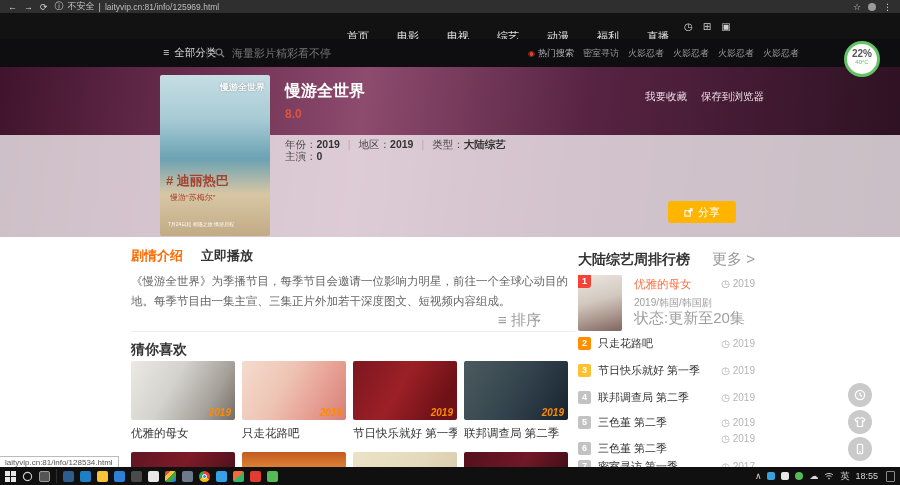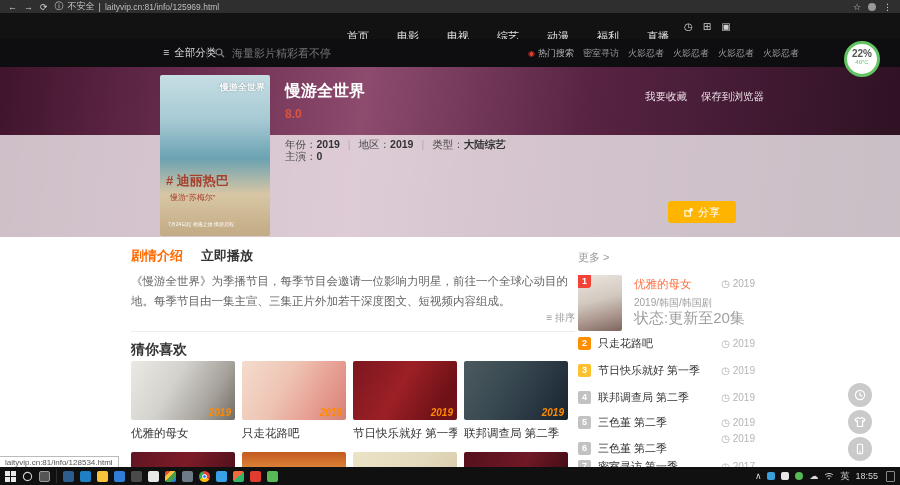--- a/index.html
+++ b/index.html
@@ -63,21 +63,21 @@
   .hbtns{position:absolute;left:285px;top:134px;display:flex;gap:10px}
   .btn{height:22px;border-radius:3px;color:#fff;font-size:11px;display:flex;align-items:center;
        gap:5px;padding:0 14px;border:none;cursor:pointer}
   .btn.play{background:#f4511e}
   .btn.wechat{background:#2eb82e}
   .btn.share{position:absolute;left:668px;top:134px;background:#ffb400;padding:0 16px}
   
   .tabs{position:absolute;left:131px;top:247px;display:flex;gap:18px;font-size:13px;font-weight:bold}
   .tab-a{color:#ff6a00}.tab-b{color:#333}
   .syn{position:absolute;left:131px;top:271px;width:442px;font-size:11.5px;color:#666;line-height:1.75}
-  .sort{position:absolute;left:498px;top:311px;width:77px;text-align:right;font-size:10px;color:#9a9a9a}
+  .sort{position:absolute;left:498px;top:311px;width:77px;font-size:15px;color:#9a9a9a}
   .hr1{position:absolute;left:131px;top:331px;width:444px;height:1px;background:#ececec}
   .gtitle{position:absolute;left:131px;top:341px;font-size:14px;font-weight:bold;color:#333}
   .cards{position:absolute;left:131px;top:361px;display:flex;gap:7px}
   .card{width:104px;cursor:pointer}
   .card .th{height:59px;border-radius:2px;position:relative;overflow:hidden}
   .card .yr{position:absolute;right:4px;bottom:2px;font-size:10px;font-weight:bold;color:#ff8a00;font-style:italic}
   .card .cap{margin-top:6px;font-size:11.5px;color:#333;white-space:nowrap;overflow:hidden}
   .t1{background:linear-gradient(120deg,#ece9e4,#d3d2cd 40%,#a5a09a 75%,#716c66)}
   .t2{background:linear-gradient(120deg,#f4dccd,#eec4b4 40%,#e7a094 70%,#d87f74)}
   .t3{background:linear-gradient(120deg,#7c1620,#9c2026 45%,#6f1218 82%)}
@@ -85,21 +85,21 @@
   .cards2{position:absolute;left:131px;top:452px;display:flex;gap:7px}
   .card2{width:104px;height:32px;border-radius:2px}
   .u1{background:linear-gradient(120deg,#611523,#7d1b28 50%,#49101b)}
   .u2{background:linear-gradient(180deg,#c25a1f,#e0873b 55%,#b34e18)}
   .u3{background:linear-gradient(120deg,#ece3c6,#e3d9bc 60%,#d8ccab)}
   .u4{background:linear-gradient(120deg,#55101c,#701826 55%,#3d0c14)}
   
   .sbh{position:absolute;left:578px;top:250px;width:177px;display:flex;justify-content:space-between;
        align-items:baseline}
   .sbt{font-size:14px;font-weight:bold;color:#333}
-  .sbm{font-size:11px;color:#999;cursor:pointer}
+  .sbm{font-size:15px;color:#999;cursor:pointer}
   .feat{position:absolute;left:578px;top:275px;width:177px;height:58px}
   .fthumb{position:absolute;left:0;top:0;width:44px;height:56px;border-radius:2px;overflow:hidden;
           background:linear-gradient(165deg,#ece7e1,#d2c8be 45%,#a8938a 75%,#7d655c)}
   .fbadge{position:absolute;left:0;top:0;width:13px;height:13px;background:#f44336;color:#fff;
           font-size:9px;font-weight:bold;text-align:center;line-height:13px;border-radius:0 0 3px 0;z-index:6}
   .ftitle{position:absolute;left:56px;top:2px;font-size:11.5px;color:#ff7043}
   .fyear{position:absolute;right:0;top:3px;font-size:10px;color:#b0b0b0}
   .fd1{position:absolute;left:56px;top:21px;font-size:10px;color:#9e9e9e}
   .fd2{position:absolute;left:56px;top:34px;font-size:15px;color:#9e9e9e}
   .rrow{position:absolute;left:578px;width:177px;height:14px;font-size:11px;color:#333;
@@ -270,20 +270,21 @@
 </div>
 
 <div class="cards2">
   <div class="card2 u1"></div>
   <div class="card2 u2"></div>
   <div class="card2 u3"></div>
   <div class="card2 u4"></div>
 </div>
 
 <div class="sbh">
+  <span class="sbt">大陆综艺周排行榜</span>
   <span class="sbm">更多 &gt;</span>
 </div>
 <div class="feat">
   <div class="fthumb"></div>
   <div class="fbadge">1</div>
   <div class="ftitle">优雅的母女</div>
   <div class="fyear">
     <span>◷</span>
     <span>2019</span>
   </div>

